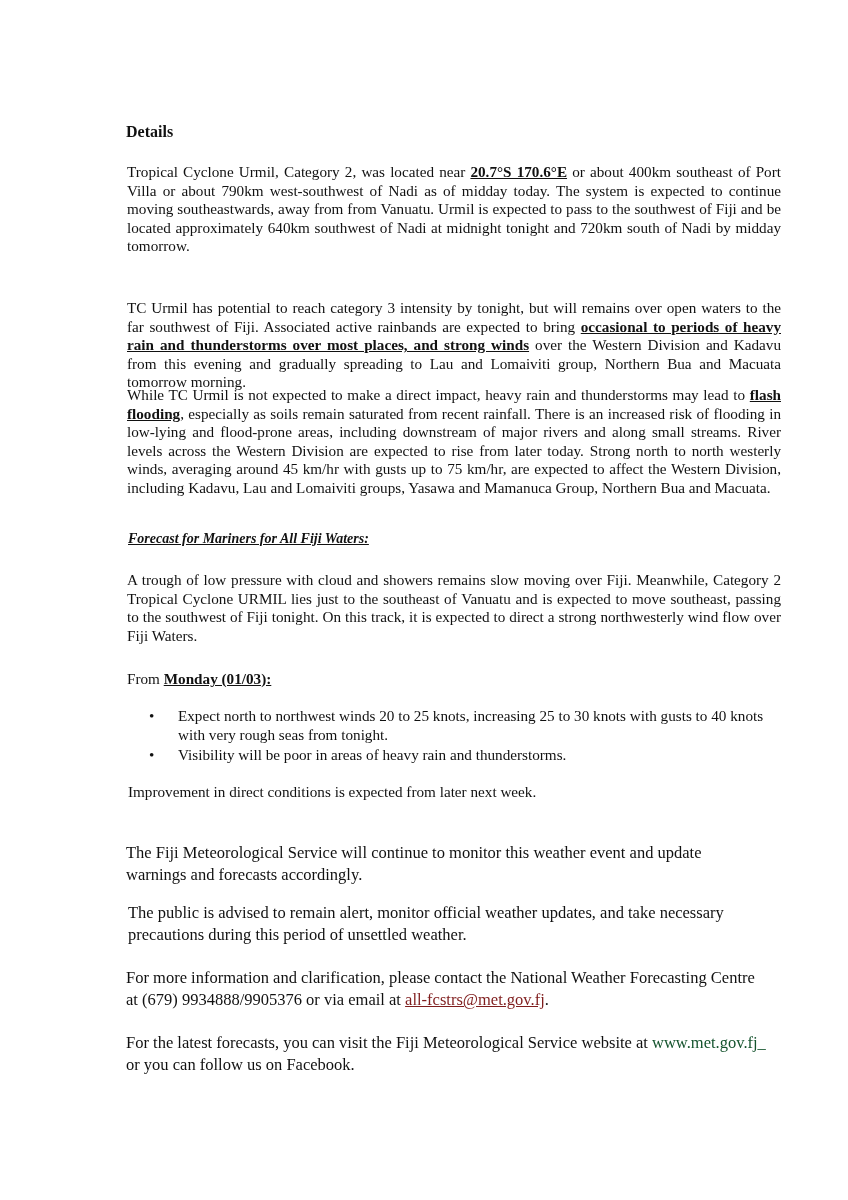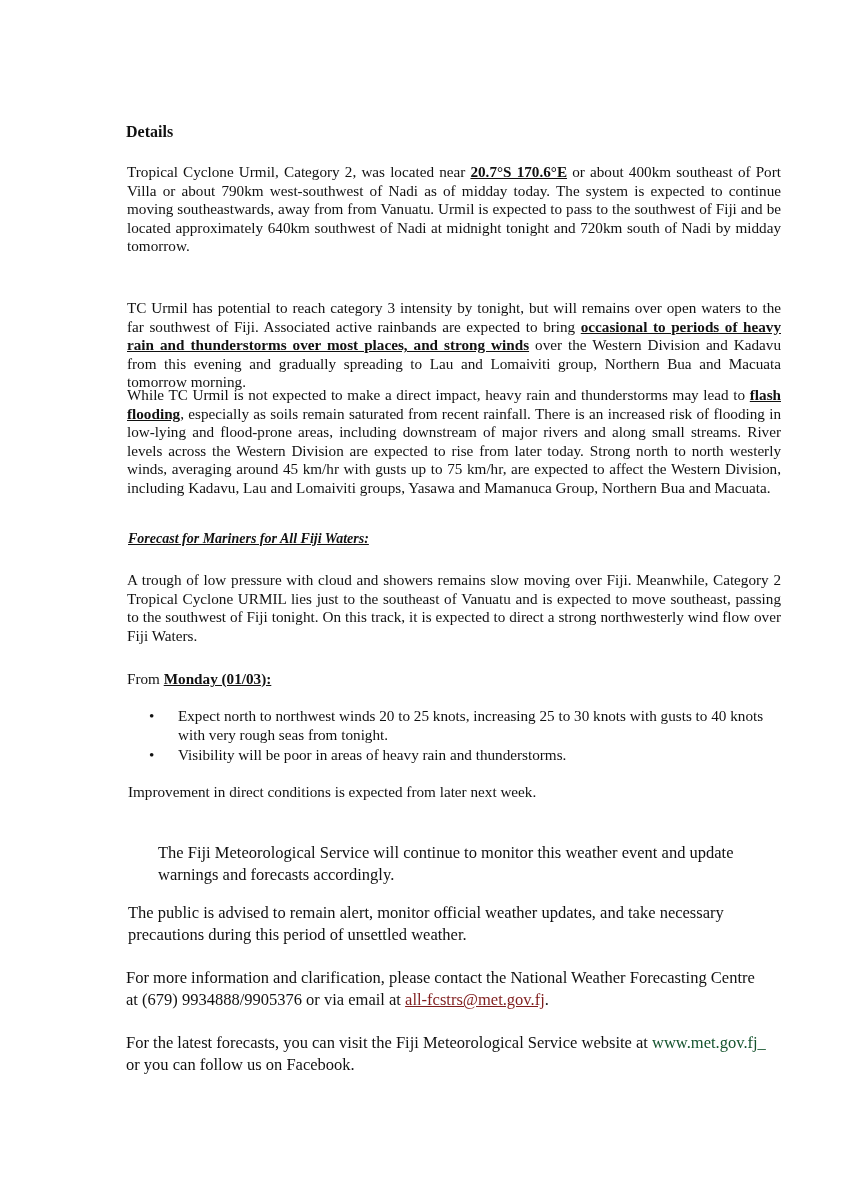--- a/index.html
+++ b/index.html
@@ -118,21 +118,21 @@
       <span>Expect north to northwest winds 20 to 25 knots, increasing 25 to 30 knots with gusts to 40 knots with very rough seas from tonight.</span>
     </li>
     <li>
       <span class="dot">•</span>
       <span>Visibility will be poor in areas of heavy rain and thunderstorms.</span>
     </li>
   </ul>
 
   <p class="blk" style="top:767px; left:128px;">Improvement in direct conditions is expected from later next week.</p>
 
-  <p class="big" style="top:826px;margin-left:32px;">The Fiji Meteorological Service will continue to monitor this weather event and update warnings and forecasts accordingly.</p>
+  <p class="big" style="top:826px;">The Fiji Meteorological Service will continue to monitor this weather event and update warnings and forecasts accordingly.</p>
 
   <p class="big" style="top:886px; left:128px;">The public is advised to remain alert, monitor official weather updates, and take necessary precautions during this period of unsettled weather.</p>
 
   <p class="big" style="top:951px;">
     <span>For more information and clarification, please contact the National Weather Forecasting Centre at (679) 9934888/9905376 or via email at </span><a class="link" href="#">all-fcstrs@met.gov.fj</a><span>.</span>
   </p>
 
   <p class="big" style="top:1016px;">
     <span>For the latest forecasts, you can visit the Fiji Meteorological Service website at </span><a class="link-plain" href="#"><span>www.met.gov.fj</span><span>_</span></a><span> or you can follow us on Facebook.</span>
   </p>

